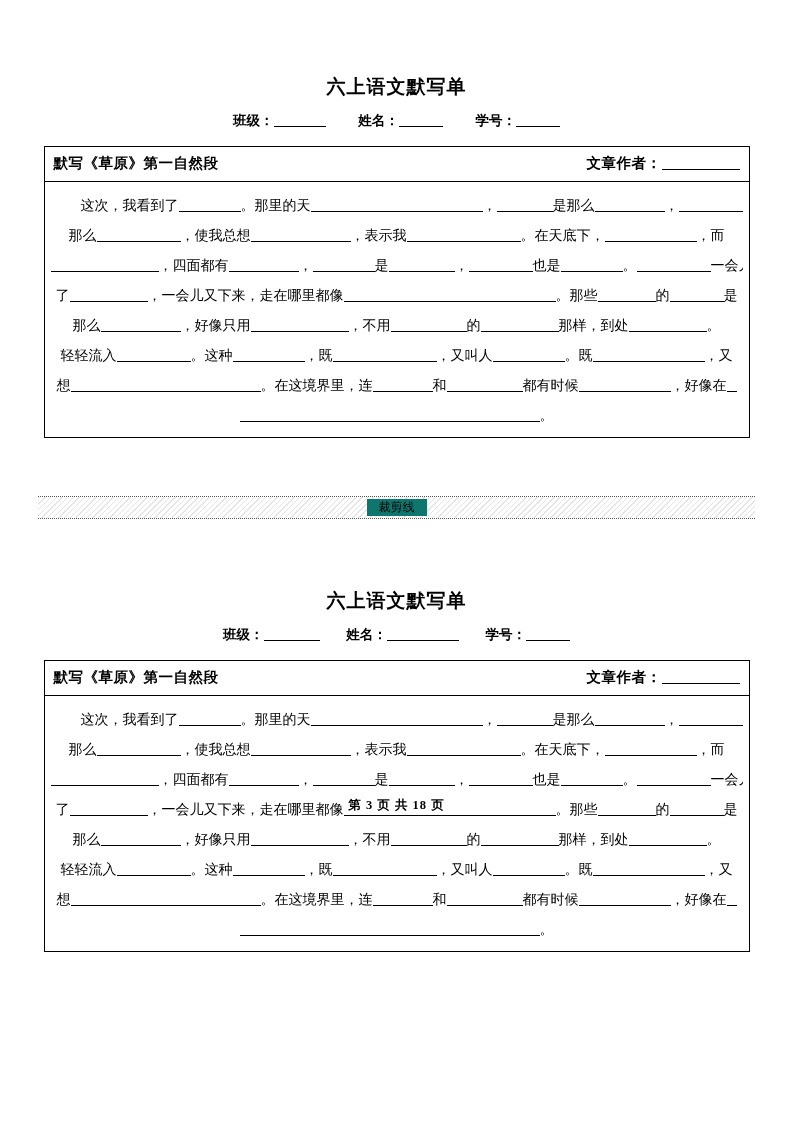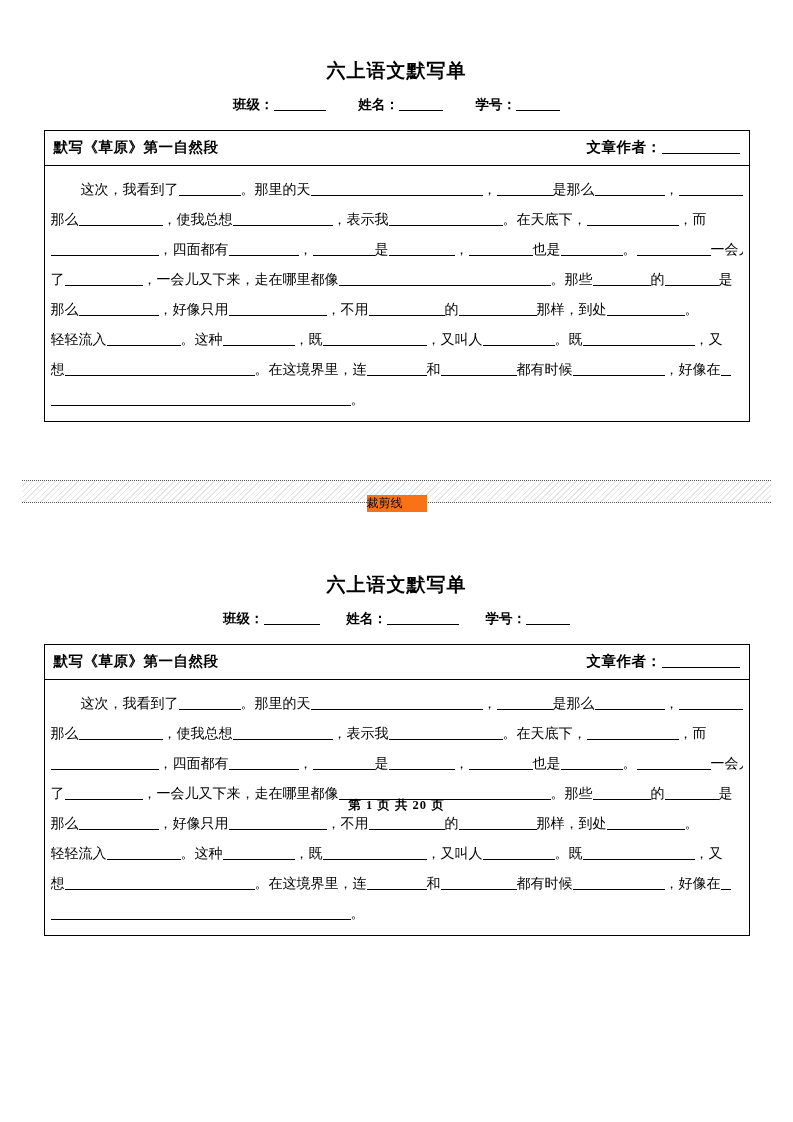--- a/index.html
+++ b/index.html
@@ -12,21 +12,21 @@
     font-family: "Liberation Serif", "DejaVu Serif", serif;
     color: #000000;
     position: relative;
     overflow: hidden;
   }
 
   .page {
     width: 793px;
     height: 882px;
     position: relative;
-    padding: 0;
+    padding: 16px;
   }
 
   
   .worksheet { width: 100%; }
 
   .ws-title {
     text-align: center;
     font-size: 19px;
     font-weight: bold;
     letter-spacing: 1px;
@@ -71,20 +71,21 @@
 
   .box-body {
     padding: 9px 6px 6px 6px;
     font-size: 14px;
     line-height: 30px;
   }
   .bline {
     white-space: nowrap;
     height: 30px;
     overflow: hidden;
+    text-align: center;
   }
   .bline .indent { display: inline-block; width: 30px; }
 
   
   .cutline-wrap {
     position: relative;
     height: 38px;
     margin: 0 22px;
   }
   .cut-dots {
@@ -104,24 +105,25 @@
       rgba(0,0,0,0.10) 0px,
       rgba(0,0,0,0.10) 1px,
       rgba(0,0,0,0) 1px,
       rgba(0,0,0,0) 4px
     );
   }
   .cut-label {
     position: absolute;
     left: 0; right: 0;
     top: 11px;
+    text-align: center;
     font-size: 12px;
-    background: #f97316;
+    background: #0f766e;
     width: 60px;
-    margin: 12px auto;
+    margin: 0 auto;
     color: #000;
   }
 
   
   .pagefoot {
     position: absolute;
     left: 0; right: 0;
     bottom: 68px;
     text-align: center;
     font-size: 12.5px;
@@ -201,15 +203,15 @@
           <div class="bline"><span class="blank" style="width: 108px;"></span><span>，四面都有</span><span class="blank" style="width: 70px;"></span><span>，</span><span class="blank" style="width: 62px;"></span><span>是</span><span class="blank" style="width: 66px;"></span><span>，</span><span class="blank" style="width: 64px;"></span><span>也是</span><span class="blank" style="width: 62px;"></span><span>。</span><span class="blank" style="width: 74px;"></span><span>一会儿上</span></div>
           <div class="bline"><span>了</span><span class="blank" style="width: 78px;"></span><span>，一会儿又下来，走在哪里都像</span><span class="blank" style="width: 212px;"></span><span>。那些</span><span class="blank" style="width: 58px;"></span><span>的</span><span class="blank" style="width: 54px;"></span><span>是</span></div>
           <div class="bline"><span>那么</span><span class="blank" style="width: 80px;"></span><span>，好像只用</span><span class="blank" style="width: 98px;"></span><span>，不用</span><span class="blank" style="width: 76px;"></span><span>的</span><span class="blank" style="width: 78px;"></span><span>那样，到处</span><span class="blank" style="width: 78px;"></span><span>。</span></div>
           <div class="bline"><span>轻轻流入</span><span class="blank" style="width: 74px;"></span><span>。这种</span><span class="blank" style="width: 72px;"></span><span>，既</span><span class="blank" style="width: 104px;"></span><span>，又叫人</span><span class="blank" style="width: 72px;"></span><span>。既</span><span class="blank" style="width: 112px;"></span><span>，又</span></div>
           <div class="bline"><span>想</span><span class="blank" style="width: 190px;"></span><span>。在这境界里，连</span><span class="blank" style="width: 60px;"></span><span>和</span><span class="blank" style="width: 76px;"></span><span>都有时候</span><span class="blank" style="width: 92px;"></span><span>，好像在</span><span class="blank" style="width: 10px;"></span></div>
           <div class="bline"><span class="blank" style="width: 300px;"></span><span>。</span></div>
         </div>
     </div>
   </div>
 
-  <div class="pagefoot">第 1 页 共 20 页</div>
+  <div class="pagefoot">第 3 页 共 18 页</div>
 
 </div>
 
 </body></html>

